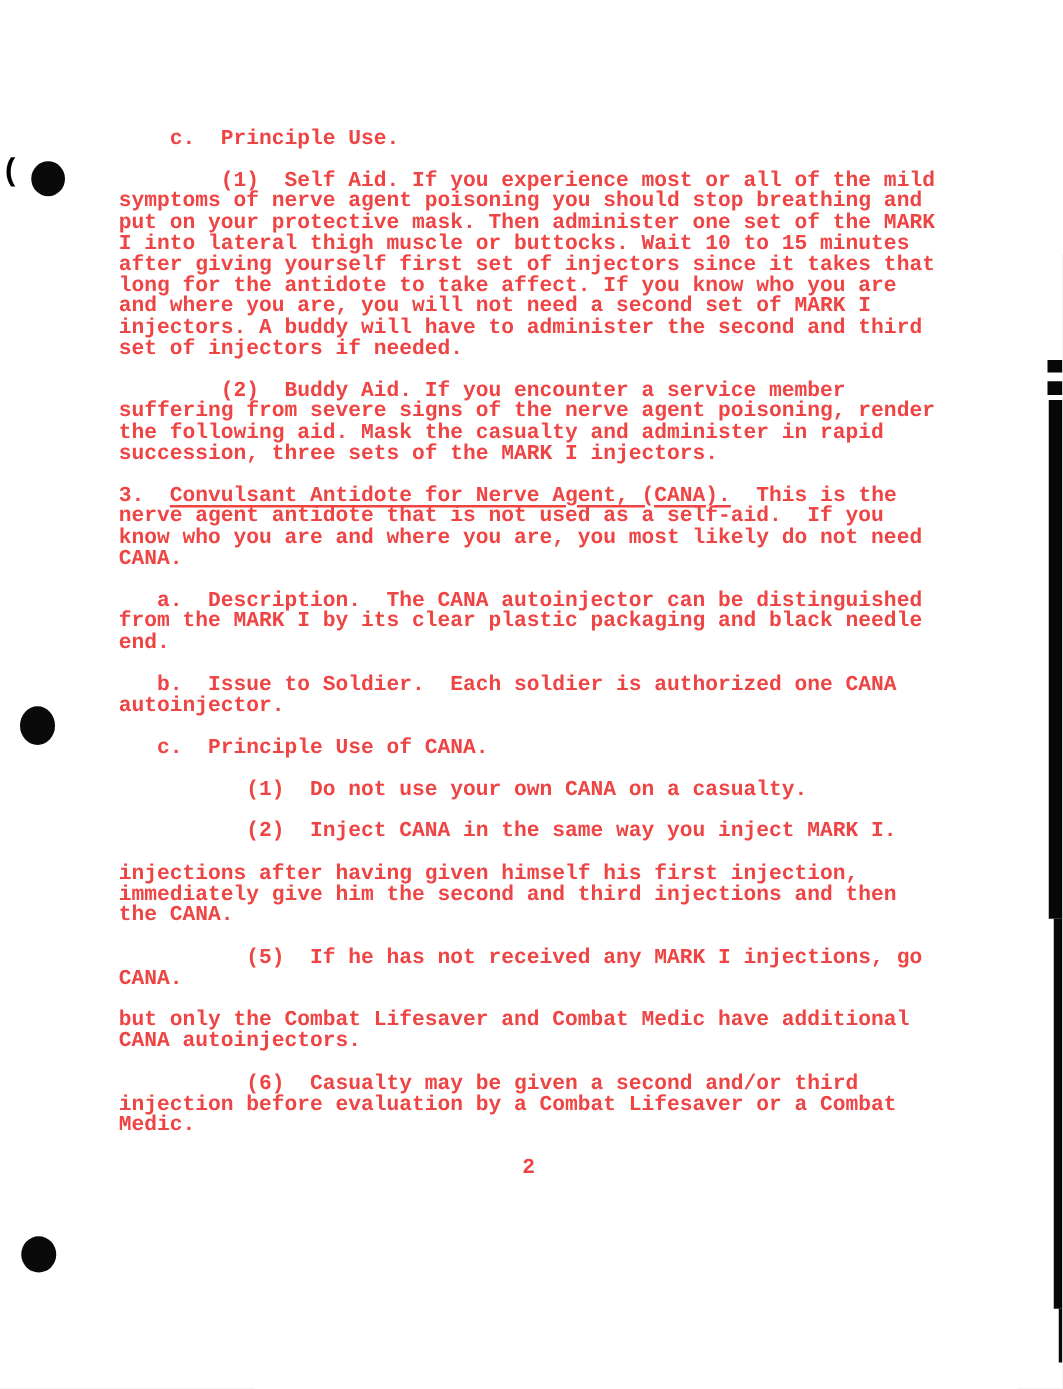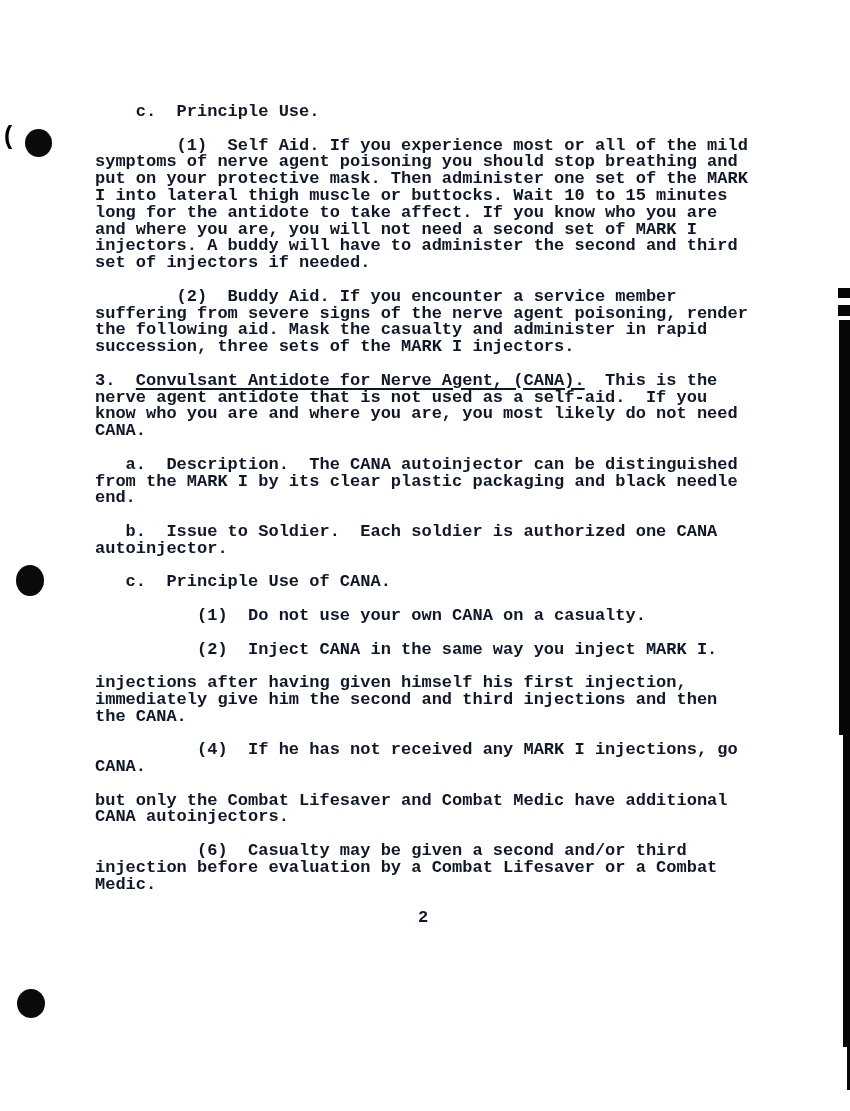--- a/index.html
+++ b/index.html
@@ -4,21 +4,21 @@
 <style>
   html, body { margin:0; padding:0; background:#e8e8e8; }
   .page {
     position:relative; width:850px; height:1111px;
     background:#ffffff; overflow:hidden;
     font-family:"Liberation Mono", "DejaVu Sans Mono", monospace;
   }
   .content {
     position:absolute; left:95px; top:104px;
     font-size:17px; line-height:16.8px; font-weight:700;
-    color:#0f172a; letter-spacing:0;
+    color:#ef4444; letter-spacing:0;
   }
   .line { white-space:pre; }
   .para { margin:0 0 16.8px 0; }
   .gap2 { margin-top:16.8px; }
   .u { text-decoration:underline; text-underline-offset:3px; text-decoration-thickness:1.5px; }
   .pageno { width:656px; text-align:center; margin-top:0; }
   .punch { position:absolute; background:#0a0a0a; border-radius:50%; }
   .punch-1 { left:25px; top:129px; width:27px; height:28px; }
   .punch-2 { left:16px; top:565px; width:28px; height:31px; }
   .punch-3 { left:17px; top:989px; width:28px; height:29px; }
@@ -50,20 +50,21 @@
 
     <div class="para">
       <div class="line">    c.  Principle Use.</div>
     </div>
 
     <div class="para">
       <div class="line">        (1)  Self Aid. If you experience most or all of the mild</div>
       <div class="line">symptoms of nerve agent poisoning you should stop breathing and</div>
       <div class="line">put on your protective mask. Then administer one set of the MARK</div>
       <div class="line">I into lateral thigh muscle or buttocks. Wait 10 to 15 minutes</div>
+      <div class="line">after giving yourself first set of injectors since it takes that</div>
       <div class="line">long for the antidote to take affect. If you know who you are</div>
       <div class="line">and where you are, you will not need a second set of MARK I</div>
       <div class="line">injectors. A buddy will have to administer the second and third</div>
       <div class="line">set of injectors if needed.</div>
     </div>
 
     <div class="para">
       <div class="line">        (2)  Buddy Aid. If you encounter a service member</div>
       <div class="line">suffering from severe signs of the nerve agent poisoning, render</div>
       <div class="line">the following aid. Mask the casualty and administer in rapid</div>
@@ -100,21 +101,21 @@
       <div class="line">          (2)  Inject CANA in the same way you inject MARK I.</div>
     </div>
 
     <div class="para">
       <div class="line">injections after having given himself his first injection,</div>
       <div class="line">immediately give him the second and third injections and then</div>
       <div class="line">the CANA.</div>
     </div>
 
     <div class="para">
-      <div class="line">          (4)  If he has not received any MARK I injections, go</div>
+      <div class="line">          (5)  If he has not received any MARK I injections, go</div>
       <div class="line">CANA.</div>
     </div>
 
     <div class="para">
       <div class="line">but only the Combat Lifesaver and Combat Medic have additional</div>
       <div class="line">CANA autoinjectors.</div>
     </div>
 
     <div class="para">
       <div class="line">          (6)  Casualty may be given a second and/or third</div>

